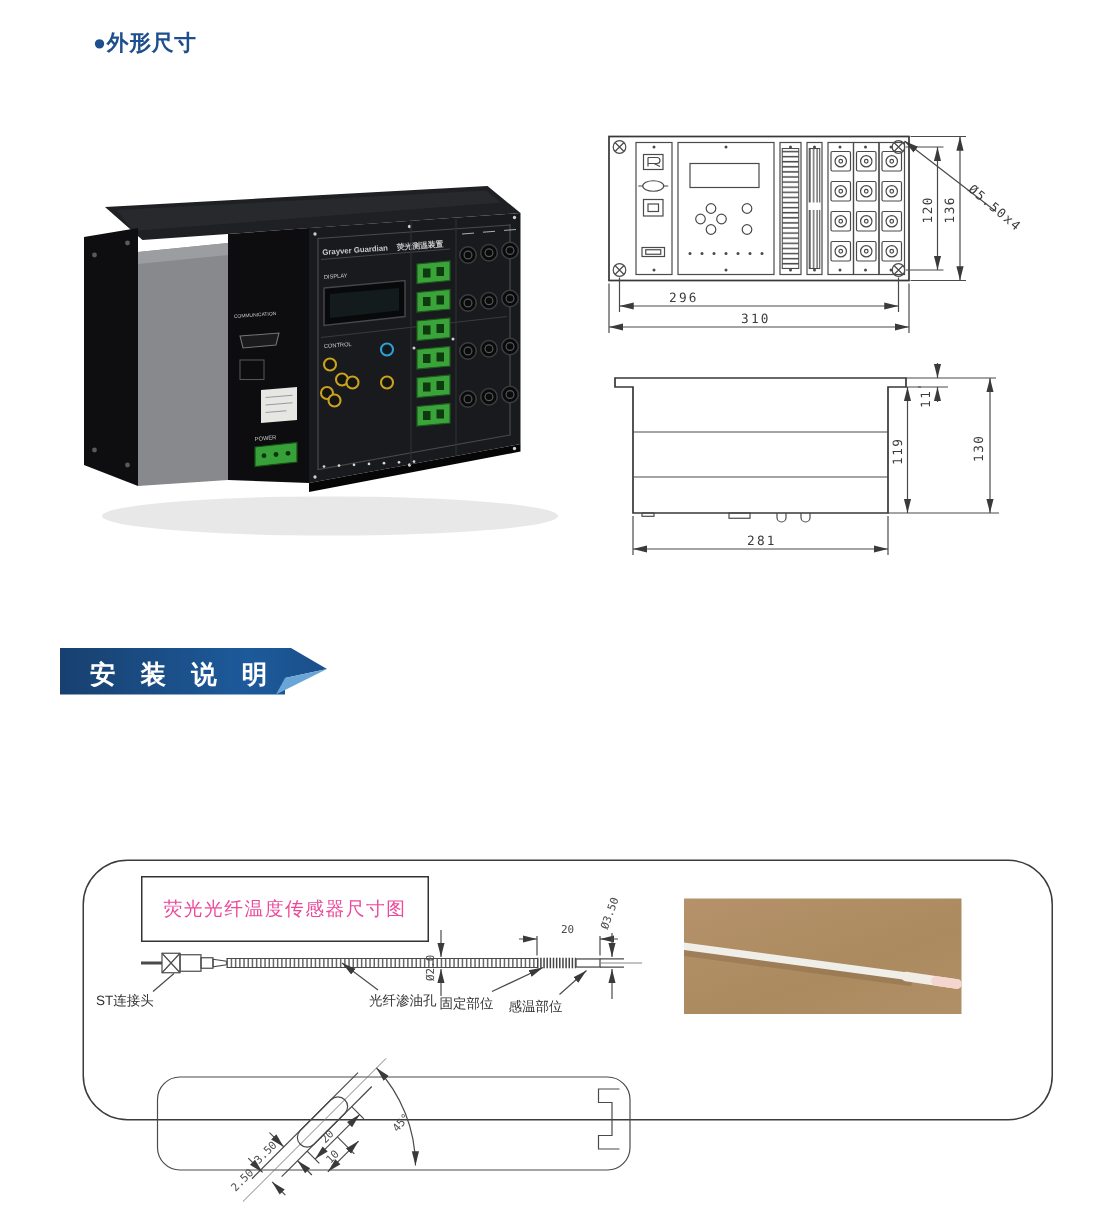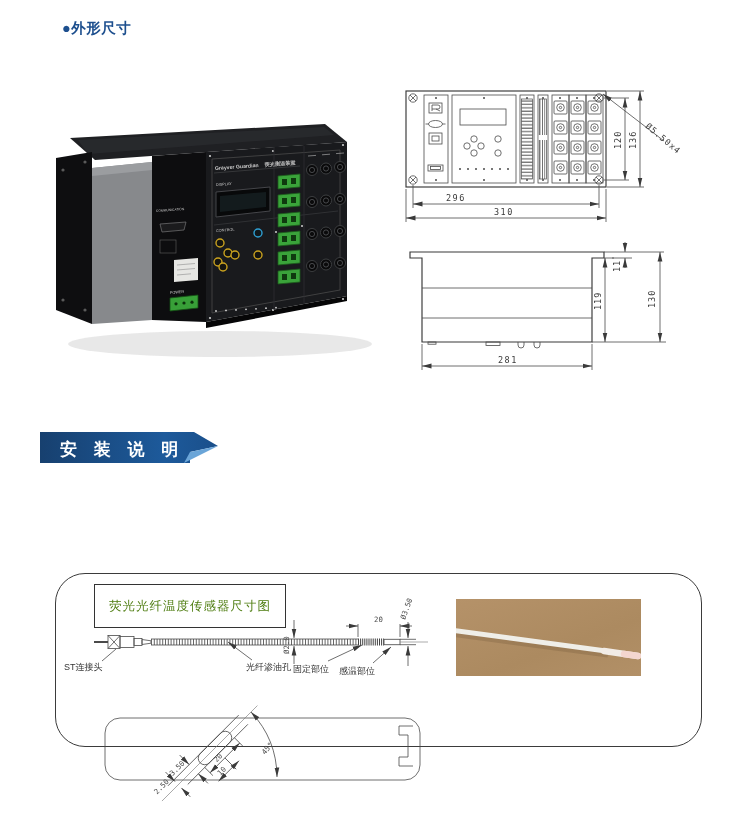--- a/index.html
+++ b/index.html
@@ -365,21 +365,21 @@
       </linearGradient>
     </defs>
     <polygon points="0,0 154,0 178,14 150,20 150,31 0,31" fill="url(#bannerG)"></polygon>
     <polygon points="150,20 178,14 144,31" fill="#6aa5d8"></polygon>
     <text x="20" y="23" class="bannertxt">安 装 说 明</text>
   </svg>
 
 
   <div class="abs sensorbox" style="left:55px;top:573px;width:645px;height:172px;">
     <div class="titlebox">
-      <span class="boxtitle" style="color:#4d7c0f;font-size:12.5px;">荧光光纤温度传感器尺寸图</span>
+      <span class="boxtitle" style="color:#ec4899;font-size:12.5px;">荧光光纤温度传感器尺寸图</span>
     </div>
 
     <div class="abs photo" style="left:400px;top:25px;width:185px;height:77px;">
       <svg width="185" height="77" viewBox="0 0 185 77">
         <line x1="-6" y1="34" x2="152" y2="55" stroke="rgba(60,40,20,0.15)" stroke-width="7"></line>
         <line x1="-6" y1="31" x2="150" y2="52" stroke="#efeee8" stroke-width="5" stroke-linecap="round"></line>
         <line x1="148" y1="52" x2="182" y2="57" stroke="#f2ece6" stroke-width="6.4" stroke-linecap="round"></line>
         <line x1="168" y1="55" x2="182" y2="57" stroke="#f4d6cf" stroke-width="6.4" stroke-linecap="round"></line>
       </svg>
     </div>

